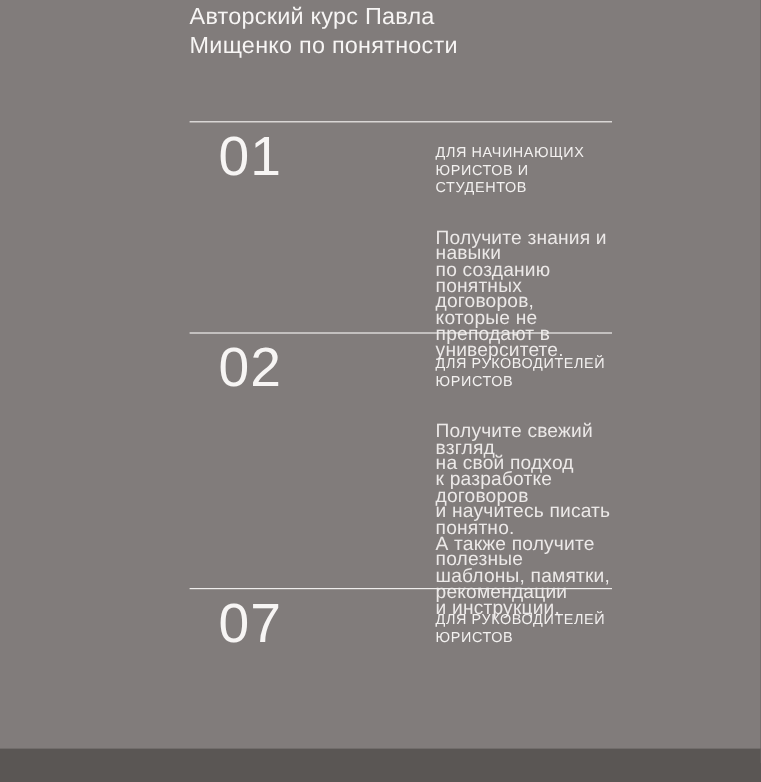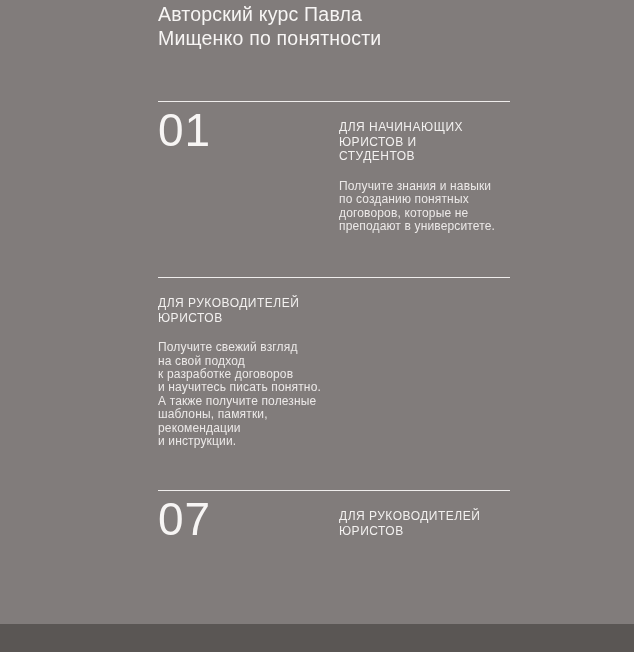--- a/index.html
+++ b/index.html
@@ -40,37 +40,38 @@
   .cols { display: flex; }
   .num {
     width: 181px;
     flex: 0 0 181px;
     margin-top: 5px;
     font-size: 46px;
     line-height: 46px;
     font-weight: 300;
     letter-spacing: 1px;
     color: var(--bright, #F7F5F4);
+    margin-left: 24px;
   }
   .col {
     flex: 1 1 auto;
     padding-top: 18px;
   }
   .heading {
     margin: 0;
     font-size: 12px;
     line-height: 14.6px;
     font-weight: 500;
     letter-spacing: 0.5px;
     color: var(--heading, #F3F1F0);
     white-space: pre-line;
   }
   .body {
-    margin: 16px 0 0 0;
-    font-size: 12px;
+    margin: 28px 0 0 0;
+    font-size: 16px;
     line-height: 13.4px;
     font-weight: 400;
     letter-spacing: 0.15px;
     color: var(--body, #ECE9E8);
     white-space: pre-line;
   }
 </style>
 </head>
 <body>
 
@@ -89,20 +90,21 @@
         <p class="body">Получите знания и навыки
 по созданию понятных
 договоров, которые не
 преподают в университете.</p>
       </div>
     </div>
   </section>
 
   <section class="section section-2">
     <div class="cols">
+      <div class="num">02</div>
       <div class="col">
         <h2 class="heading">ДЛЯ РУКОВОДИТЕЛЕЙ
 ЮРИСТОВ</h2>
         <p class="body">Получите свежий взгляд
 на свой подход
 к разработке договоров
 и научитесь писать понятно.
 А также получите полезные
 шаблоны, памятки,
 рекомендации

